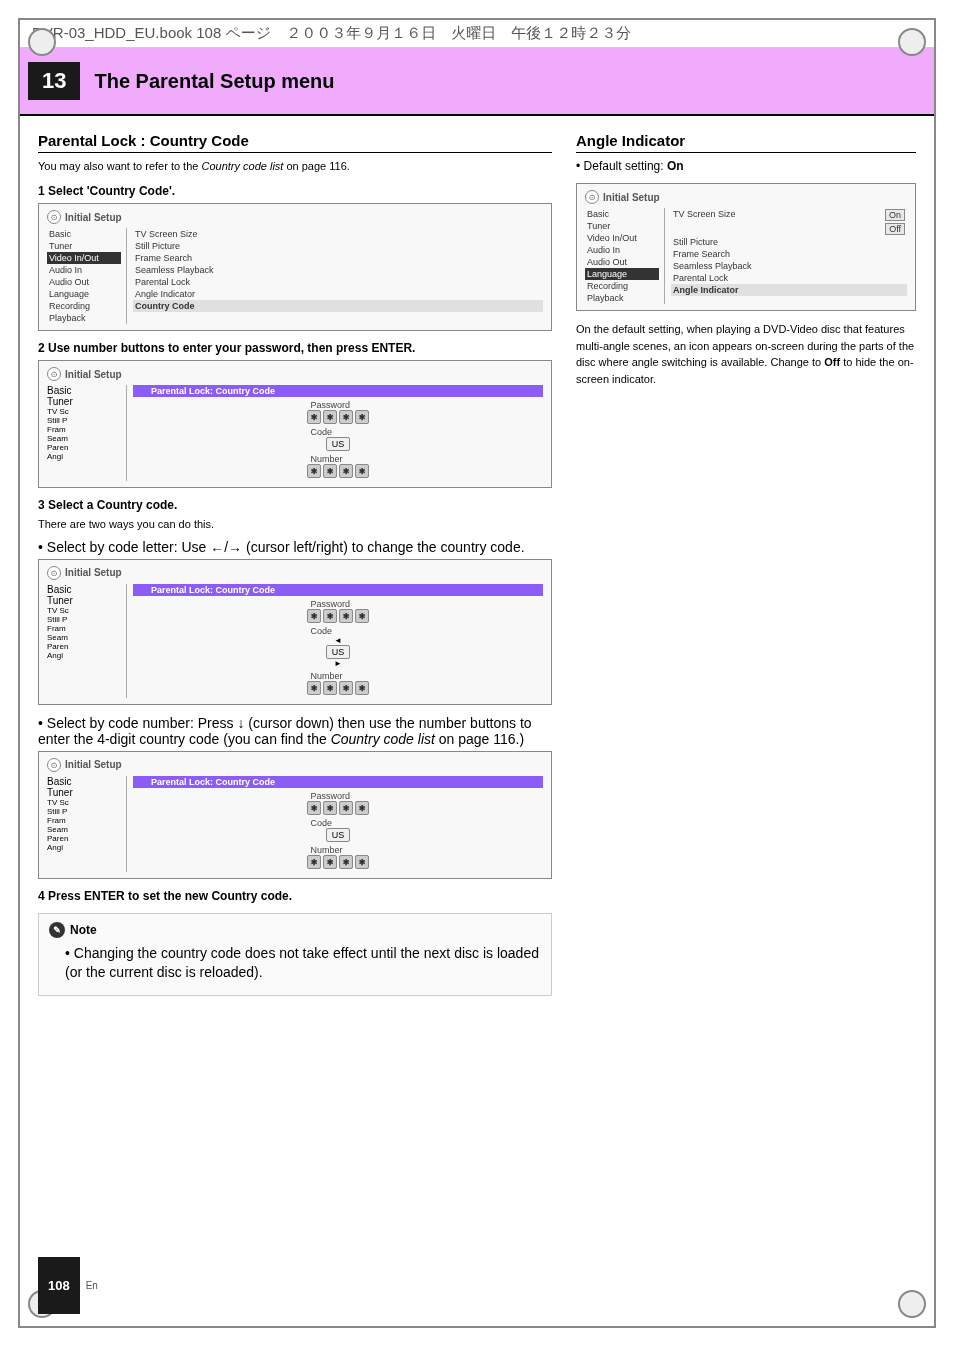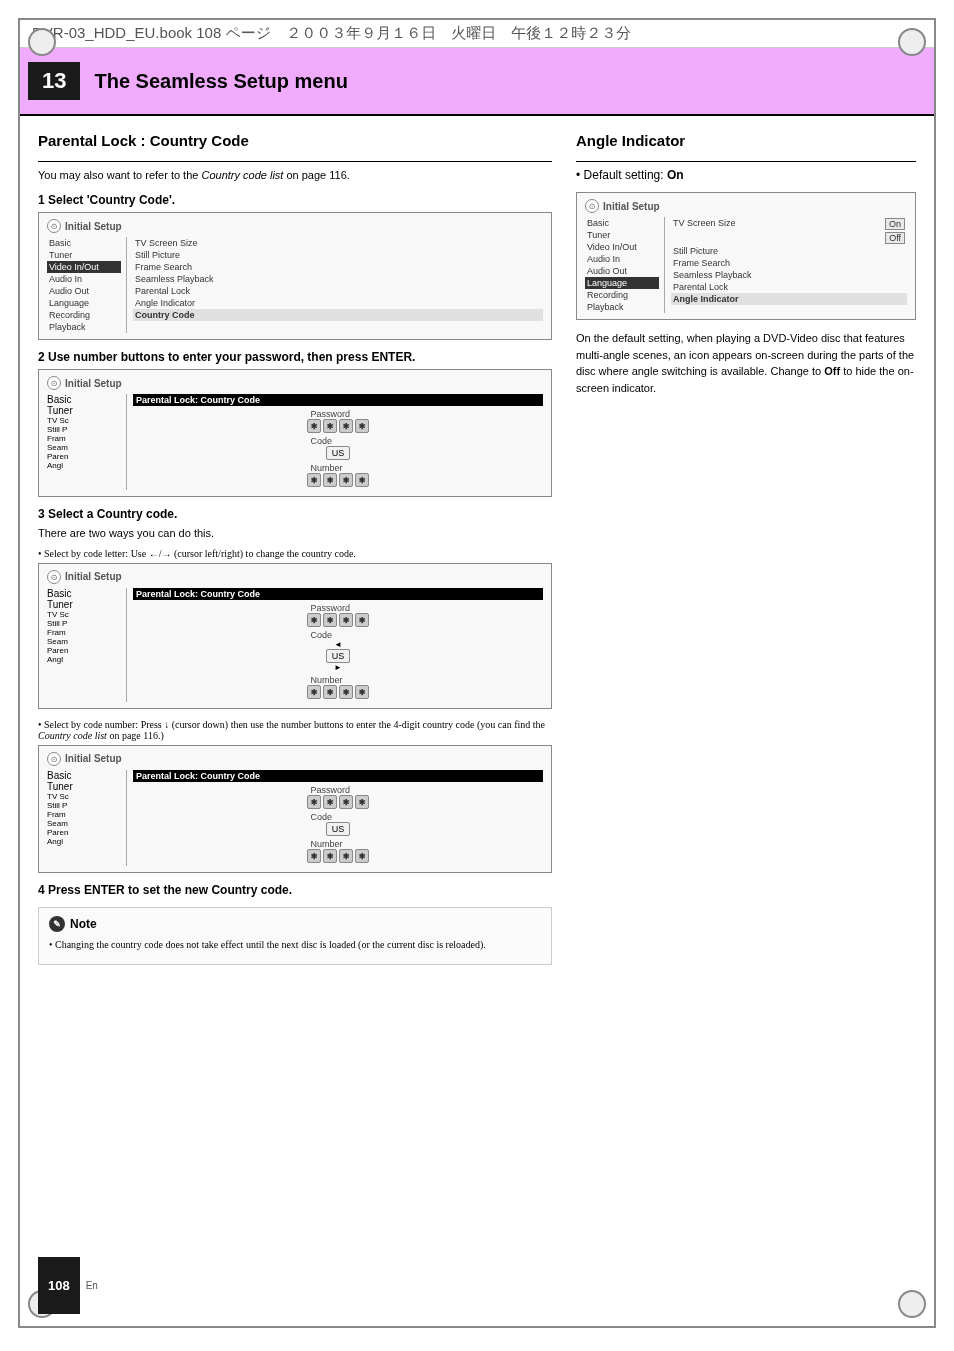--- a/index.html
+++ b/index.html
@@ -83,21 +83,21 @@
       width: 340px;
       flex-shrink: 0;
     }
 
     
     .section-heading {
       font-size: 15px;
       font-weight: bold;
       border-bottom: 1px solid #000;
       margin-bottom: 6px;
-      padding-bottom: 12px;
+      padding-bottom: 3px;
     }
 
     .section-subtext {
       font-size: 11px;
       margin-bottom: 8px;
       line-height: 1.4;
     }
     .section-subtext em {
       font-style: italic;
     }
@@ -186,23 +186,23 @@
       border-right: 1px solid #aaa;
       padding-right: 4px;
     }
     .cc-right {
       flex: 1;
       padding-left: 6px;
     }
     .cc-right .cc-heading {
       font-size: 9px;
       font-weight: bold;
-      background: #000000;
+      background: #8b5cf6;
       color: #fff;
-      padding: 1px 3px;
+      padding: 1px 18px;
       margin-bottom: 3px;
     }
     .cc-row {
       display: flex;
       align-items: center;
       margin-bottom: 3px;
       font-size: 9px;
       flex-direction: column;
     }
     .cc-label {
@@ -234,24 +234,23 @@
       padding: 1px 5px;
       border-radius: 2px;
     }
     .arrow-btn {
       font-size: 8px;
       margin: 0 2px;
     }
 
     
     .bullet-item {
-      font-size: 10px;
+      font-size: 14px;
       margin: 6px 0 4px 0;
       padding-left: 0;
-      font-family: Liberation Serif, serif;
     }
     .bullet-item::before {
       content: '• ';
     }
 
     .step-desc {
       font-size: 11px;
       margin: 3px 0 6px 0;
       line-height: 1.4;
     }
@@ -352,21 +351,21 @@
   <div class="corner-tr"></div>
   <div class="corner-bl"></div>
   <div class="corner-br"></div>
 
   <div class="meta-bar">
     <span>DVR-03_HDD_EU.book  108 ページ　２００３年９月１６日　火曜日　午後１２時２３分</span>
   </div>
 
   <div class="chapter-header">
     <div class="chapter-num-box">13</div>
-    <div class="chapter-title-text">The Seamless Setup menu</div>
+    <div class="chapter-title-text">The Parental Setup menu</div>
   </div>
 
   <div class="content-area">
 
     <div class="left-col">
 
       <div class="section-heading">Parental Lock : Country Code</div>
 
       <div class="section-subtext">
         <span>You may also want to refer to the </span><em>Country code list</em><span> on page 116.</span>
@@ -547,21 +546,21 @@
       </div>
 
       <div class="step-label">4  Press ENTER to set the new Country code.</div>
 
       <div class="note-box">
         <div class="note-heading">
           <span class="note-icon">✎</span>
           <span>Note</span>
         </div>
         <div class="note-text">
-          <span class="bullet-item" style="display:block; list-style:none;">
+          <span class="bullet-item" style="display:block; list-style:none;margin-left:16px;">
             <span>Changing the country code does not take effect until the next disc is loaded (or the current disc is reloaded).</span>
           </span>
         </div>
       </div>
 
     </div>
 
     <div class="right-col">
       <div class="angle-section">
         <div class="section-heading">Angle Indicator</div>

